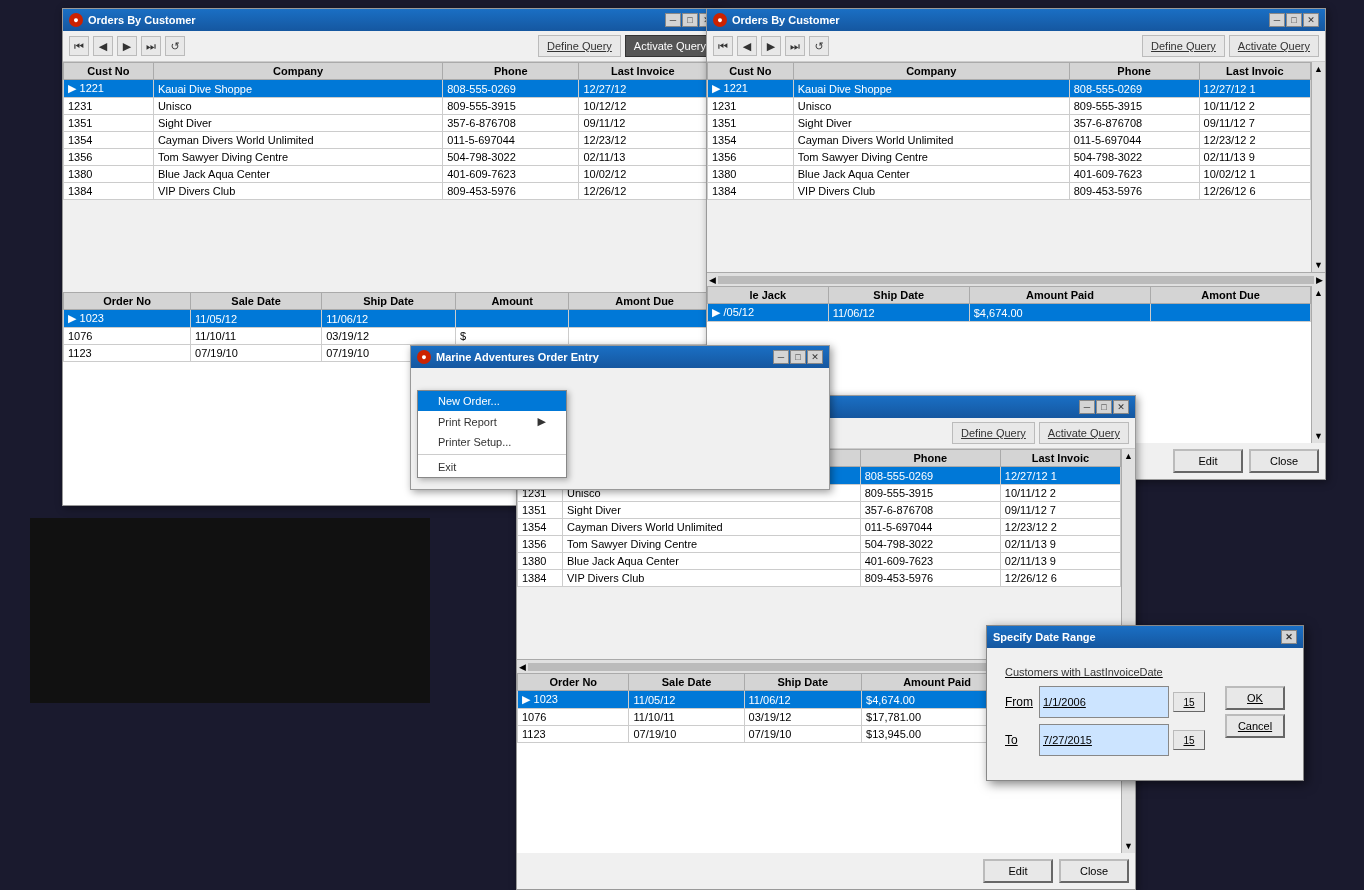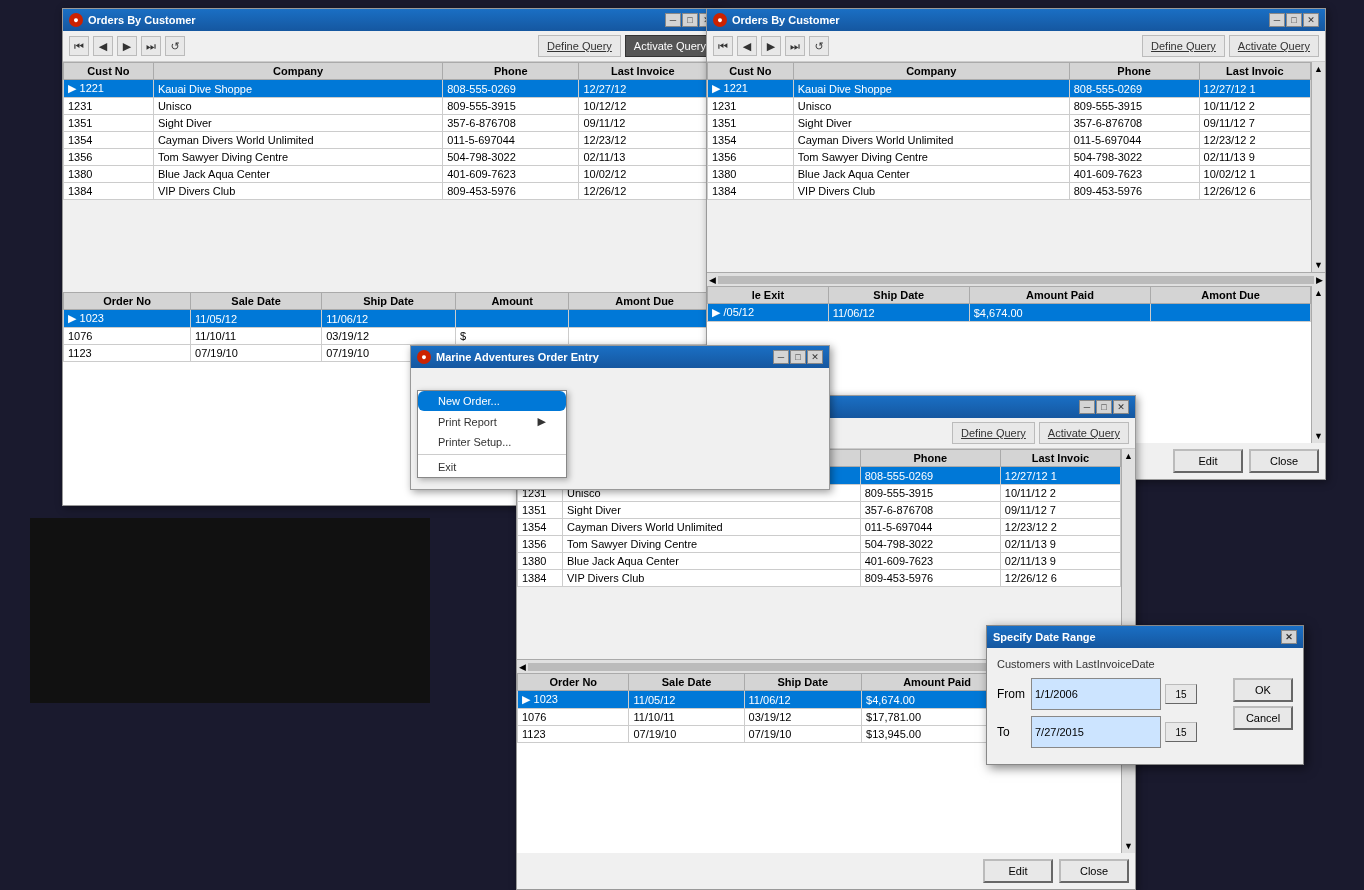--- a/index.html
+++ b/index.html
@@ -193,21 +193,20 @@
     }
 
     .dropdown-item {
       padding: 4px 20px;
       font-size: 11px;
       cursor: pointer;
       color: #333;
       display: flex;
       align-items: center;
       justify-content: space-between;
-      border-radius: 6px;
     }
 
     .dropdown-item:hover, .dropdown-item.highlighted {
       background: #0078d7;
       color: white;
     }
 
     .dropdown-separator {
       border-top: 1px solid #ccc;
       margin: 2px 0;
@@ -245,21 +244,22 @@
       color: white;
       height: 22px;
       display: flex;
       align-items: center;
       padding: 0 6px;
       font-size: 11px;
       font-weight: bold;
     }
 
     .dialog-body {
-      padding: 10px;
+      padding: 18px;
+      text-decoration: underline;
     }
 
     .dialog-field {
       display: flex;
       align-items: center;
       margin-bottom: 6px;
       gap: 4px;
     }
 
     .dialog-label {
@@ -531,21 +531,21 @@
         <div style="font-size:9px;cursor:pointer;">◀</div>
         <div style="flex:1;background:#bbb;height:8px;margin:0 2px;"></div>
         <div style="font-size:9px;cursor:pointer;">▶</div>
       </div>
 
       <div style="display:flex;overflow:hidden;flex:1;">
         <div style="flex:1;overflow:hidden;background:white;">
           <table class="data-table" style="width:100%;">
             <thead>
               <tr>
-                <th>le Exit</th>
+                <th>le Jack</th>
                 <th>Ship Date</th>
                 <th>Amount Paid</th>
                 <th>Amont Due</th>
               </tr>
             </thead>
             <tbody>
               <tr class="selected">
                 <td>/05/12</td>
                 <td>11/06/12</td>
                 <td>$4,674.00</td>

